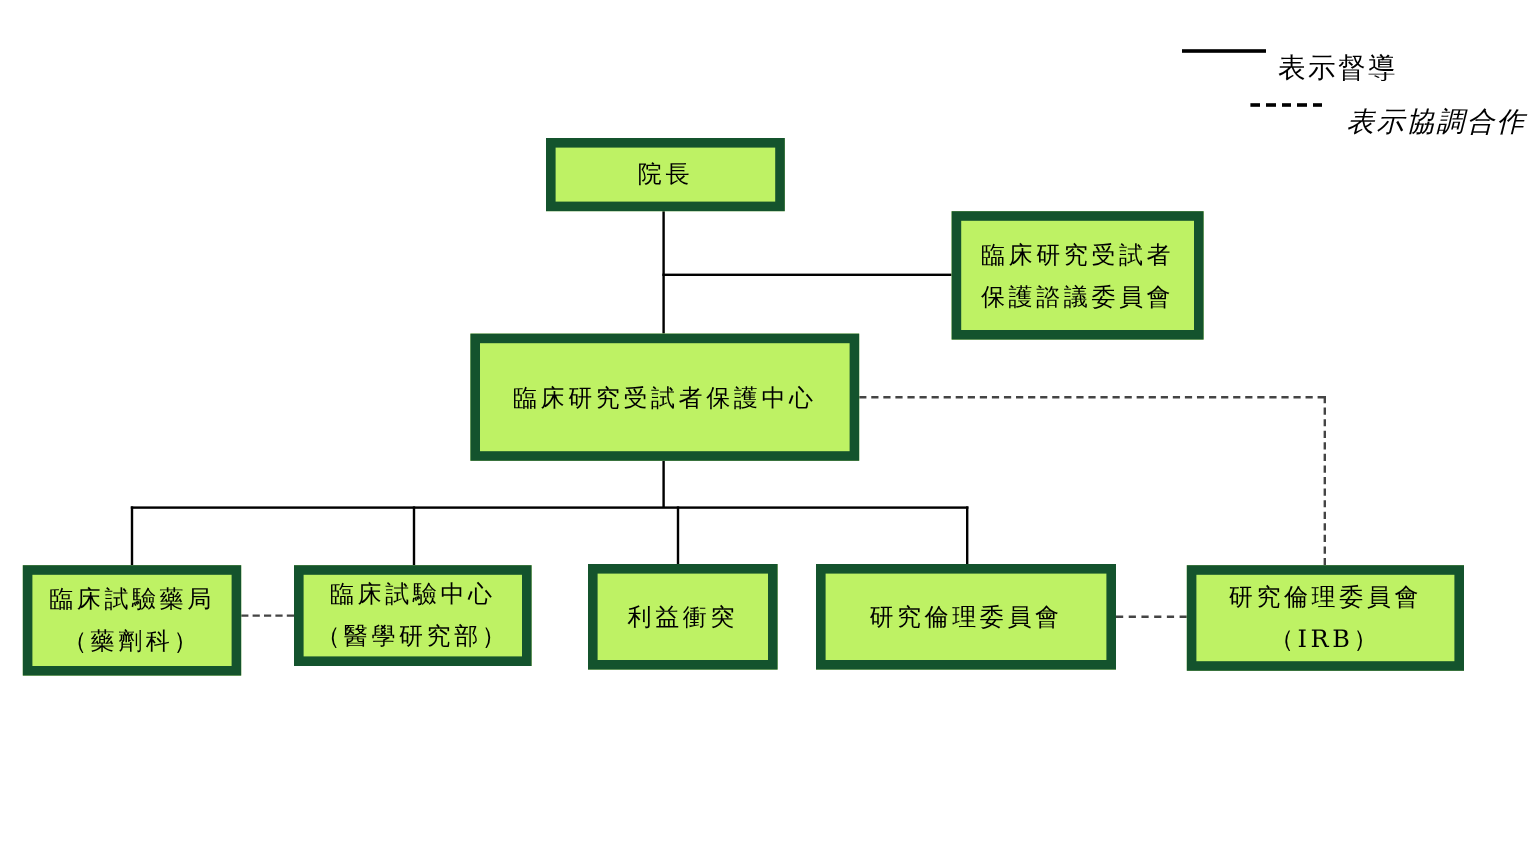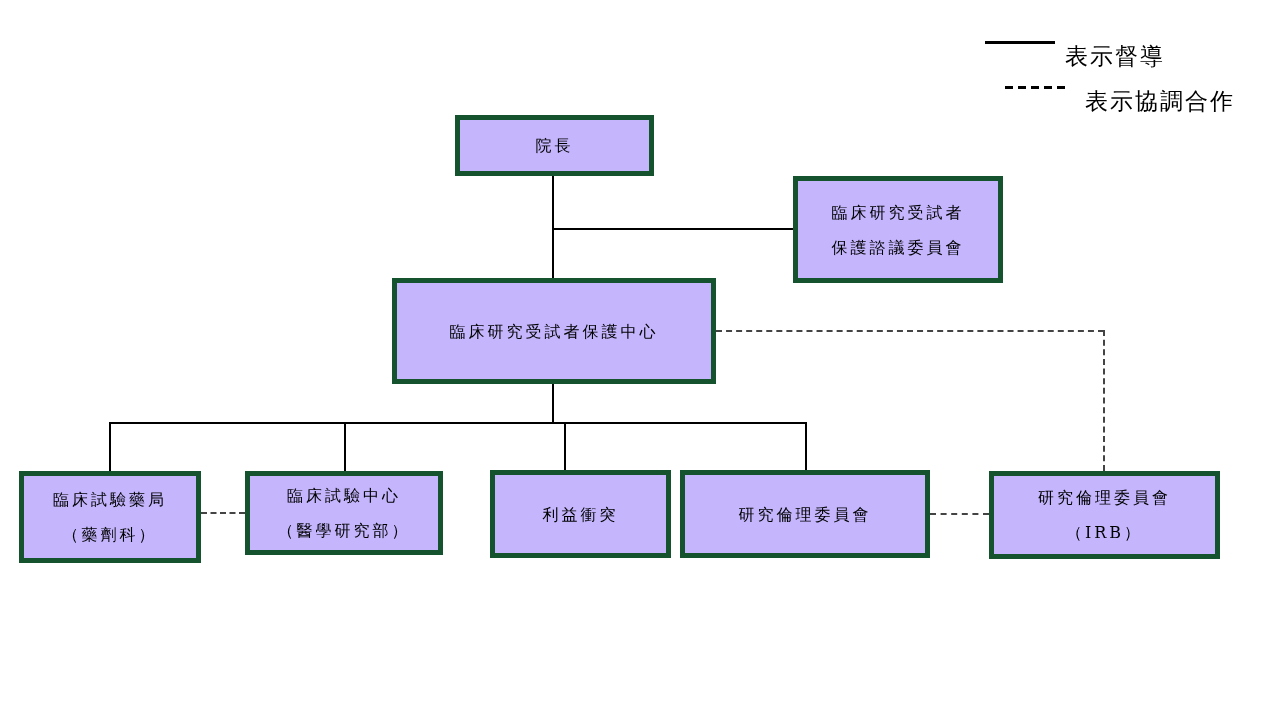--- a/index.html
+++ b/index.html
@@ -9,28 +9,28 @@
     font-family: "DejaVu Serif", "Liberation Serif", serif;
     color: #000000;
     overflow: hidden;
   }
   #stage { position: relative; width: 1280px; height: 720px; background: #ffffff; }
 
   
   .node {
     position: absolute;
     box-sizing: border-box;
-    border: 5px solid #14532d;
-    background: #c4b5fd;
+    border: 8px solid #14532d;
+    background: #bef264;
     display: flex;
     flex-direction: column;
     align-items: center;
     justify-content: center;
     text-align: center;
-    font-size: 16px;
+    font-size: 20px;
     letter-spacing: 3px;
     line-height: 35px;
     white-space: nowrap;
   }
 
   
   .cline { position: absolute; background: #000000; }
   .cline.h { height: 2px; }
   .cline.v { width: 2px; }
 
@@ -57,21 +57,21 @@
 </style>
 </head>
 <body>
 
 <div id="stage">
 
   <div class="legend-row" style="left:985px; top:41px;">
     <span class="legend-swatch solid"></span>
     <span>表示督導</span>
   </div>
-  <div class="legend-row" style="left:1005px; top:86px;">
+  <div class="legend-row" style="left:1042px; top:86px;font-style:italic;">
     <span class="legend-swatch dashed"></span>
     <span>表示協調合作</span>
   </div>
 
   <div class="cline v" style="left:552px; top:176px; height:102px;"></div>
   <div class="cline h" style="left:552px; top:228px; width:241px;"></div>
   <div class="cline v" style="left:552px; top:384px; height:39px;"></div>
   <div class="cline h" style="left:109px; top:422px; width:698px;"></div>
   <div class="cline v" style="left:109px; top:422px; height:49px;"></div>
   <div class="cline v" style="left:344px; top:422px; height:49px;"></div>
@@ -99,21 +99,21 @@
   <div class="node" style="left:19px; top:471px; width:182px; height:92px;">
     <span>臨床試驗藥局</span>
     <span>（藥劑科）</span>
   </div>
 
   <div class="node" style="left:245px; top:471px; width:198px; height:84px;">
     <span>臨床試驗中心</span>
     <span>（醫學研究部）</span>
   </div>
 
-  <div class="node" style="left:490px; top:470px; width:181px; height:88px;">
+  <div class="node" style="left:490px; top:470px; width:158px; height:88px;">
     <span>利益衝突</span>
   </div>
 
   <div class="node" style="left:680px; top:470px; width:250px; height:88px;">
     <span>研究倫理委員會</span>
   </div>
 
   <div class="node" style="left:989px; top:471px; width:231px; height:88px;">
     <span>研究倫理委員會</span>
     <span>（IRB）</span>

